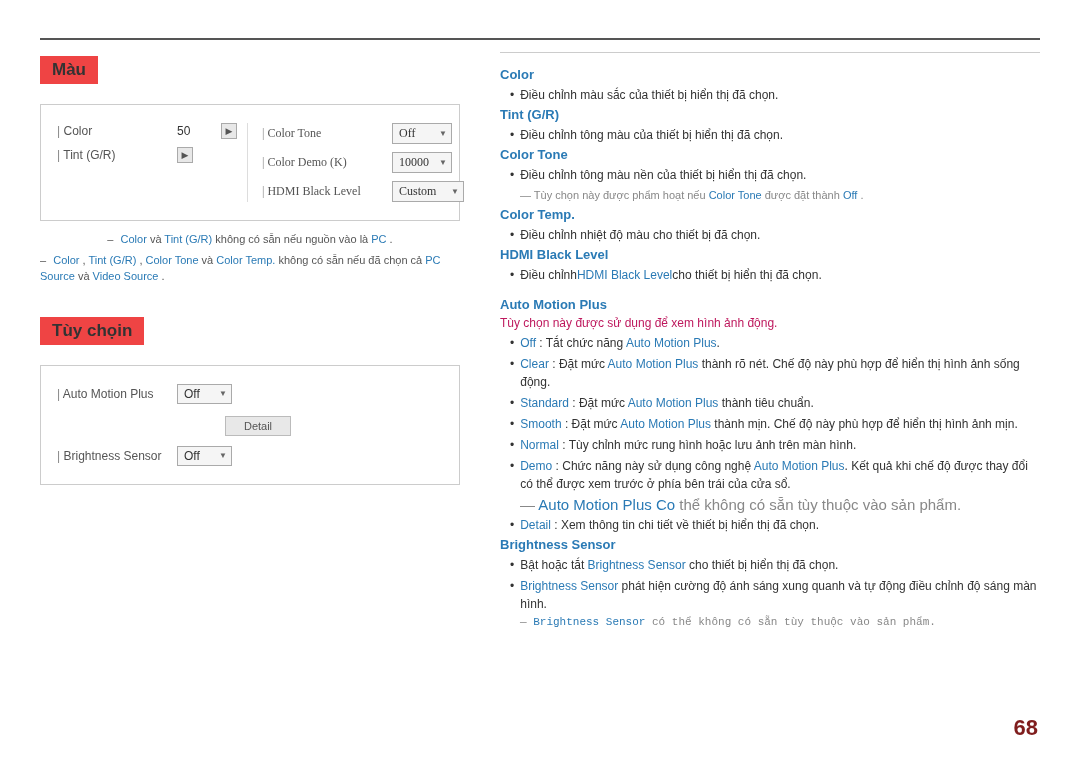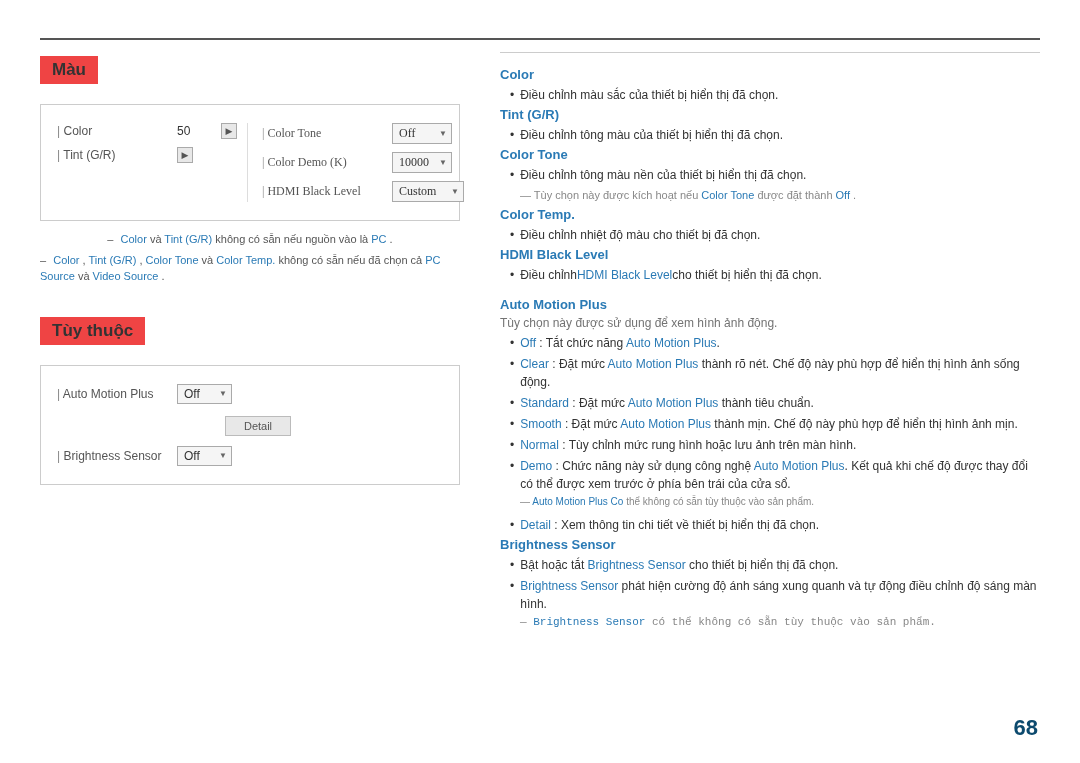--- a/index.html
+++ b/index.html
@@ -166,21 +166,21 @@
     }
     .right-note::before {
       content: '— ';
     }
     
     .page-number {
       position: absolute;
       bottom: 22px;
       right: 42px;
       font-size: 22px;
-      color: #0c4a6e;
+      color: #7f1d1d;
       font-weight: bold;
     }
   </style>
 </head>
 <body>
 
 <div style="position:absolute;top:38px;left:40px;right:40px;height:2px;background:#555;"></div>
 
 <div class="page-container" style="padding-top:52px;">
 
@@ -268,21 +268,21 @@
         <span class="highlight-blue">Color Temp.</span>
         <span> không có sẵn nếu đã chọn cả </span>
         <span class="highlight-blue">PC Source</span>
         <span> và </span>
         <span class="highlight-blue">Video Source</span>
         <span>.</span>
       </div>
     </div>
 
     <div class="tuychon-section">
-      <div class="section-header">Tùy thuộc</div>
+      <div class="section-header">Tùy chọin</div>
 
       <div class="settings-box">
 
         <div class="setting-row">
           <div class="setting-label">
             <span style="color:#888;">|</span> <span>Auto Motion Plus</span>
           </div>
           <div class="dropdown" style="min-width:55px;">
             <span>Off</span>
           </div>
@@ -324,21 +324,21 @@
       </div>
     </div>
 
     <div>
       <div class="right-section-title">Color Tone</div>
       <div class="right-bullet">
         <span class="bullet-dot">•</span>
         <span>Điều chỉnh tông màu nền của thiết bị hiển thị đã chọn.</span>
       </div>
       <div class="right-note">
-        <span>Tùy chọn này được kích hoạt nếu </span>
+        <span>Tùy chọn này được phẩm hoạt nếu </span>
         <span class="blue-link">Color Tone</span>
         <span> được đặt thành </span>
         <span class="blue-link">Off</span>
         <span>.</span>
       </div>
     </div>
 
     <div>
       <div class="right-section-title">Color Temp.</div>
       <div class="right-bullet">
@@ -354,21 +354,21 @@
         <span>Điều chỉnh </span>
         <span class="blue-link">HDMI Black Level</span>
         <span> cho thiết bị hiển thị đã chọn.</span>
       </div>
     </div>
 
     <div style="height:10px;"></div>
 
     <div>
       <div class="right-section-title">Auto Motion Plus</div>
-      <div style="font-size:12px;color:#737373;margin-bottom:4px;">Tùy chọn này được sử dụng để xem hình ảnh động.</div>
+      <div style="font-size:12px;color:#be185d;margin-bottom:4px;">Tùy chọn này được sử dụng để xem hình ảnh động.</div>
 
       <div class="right-bullet">
         <span class="bullet-dot">•</span>
         <span><span class="blue-link">Off</span> : Tắt chức năng <span class="blue-link">Auto Motion Plus</span>.</span>
       </div>
 
       <div class="right-bullet">
         <span class="bullet-dot">•</span>
         <span><span class="blue-link">Clear</span> : Đặt mức <span class="blue-link">Auto Motion Plus</span> thành rõ nét. Chế độ này phù hợp để hiển thị hình ảnh sống động.</span>
       </div>
@@ -386,21 +386,21 @@
       <div class="right-bullet">
         <span class="bullet-dot">•</span>
         <span><span class="blue-link">Normal</span> : Tùy chỉnh mức rung hình hoặc lưu ảnh trên màn hình.</span>
       </div>
 
       <div class="right-bullet">
         <span class="bullet-dot">•</span>
         <span><span class="blue-link">Demo</span> : Chức năng này sử dụng công nghệ <span class="blue-link">Auto Motion Plus</span>. Kết quả khi chế độ được thay đổi có thể được xem trước ở phía bên trái của cửa sổ.</span>
       </div>
 
-      <div style="font-size:10px;color:#888;padding-left:20px;margin-bottom:9px;">
+      <div style="font-size:15px;color:#888;padding-left:20px;margin-bottom:3px;">
         — <span class="blue-link">Auto Motion Plus Co</span> thể không có sẵn tùy thuộc vào sản phẩm.
       </div>
 
       <div class="right-bullet">
         <span class="bullet-dot">•</span>
         <span><span class="blue-link">Detail</span> : Xem thông tin chi tiết về thiết bị hiển thị đã chọn.</span>
       </div>
     </div>
 
     <div>

